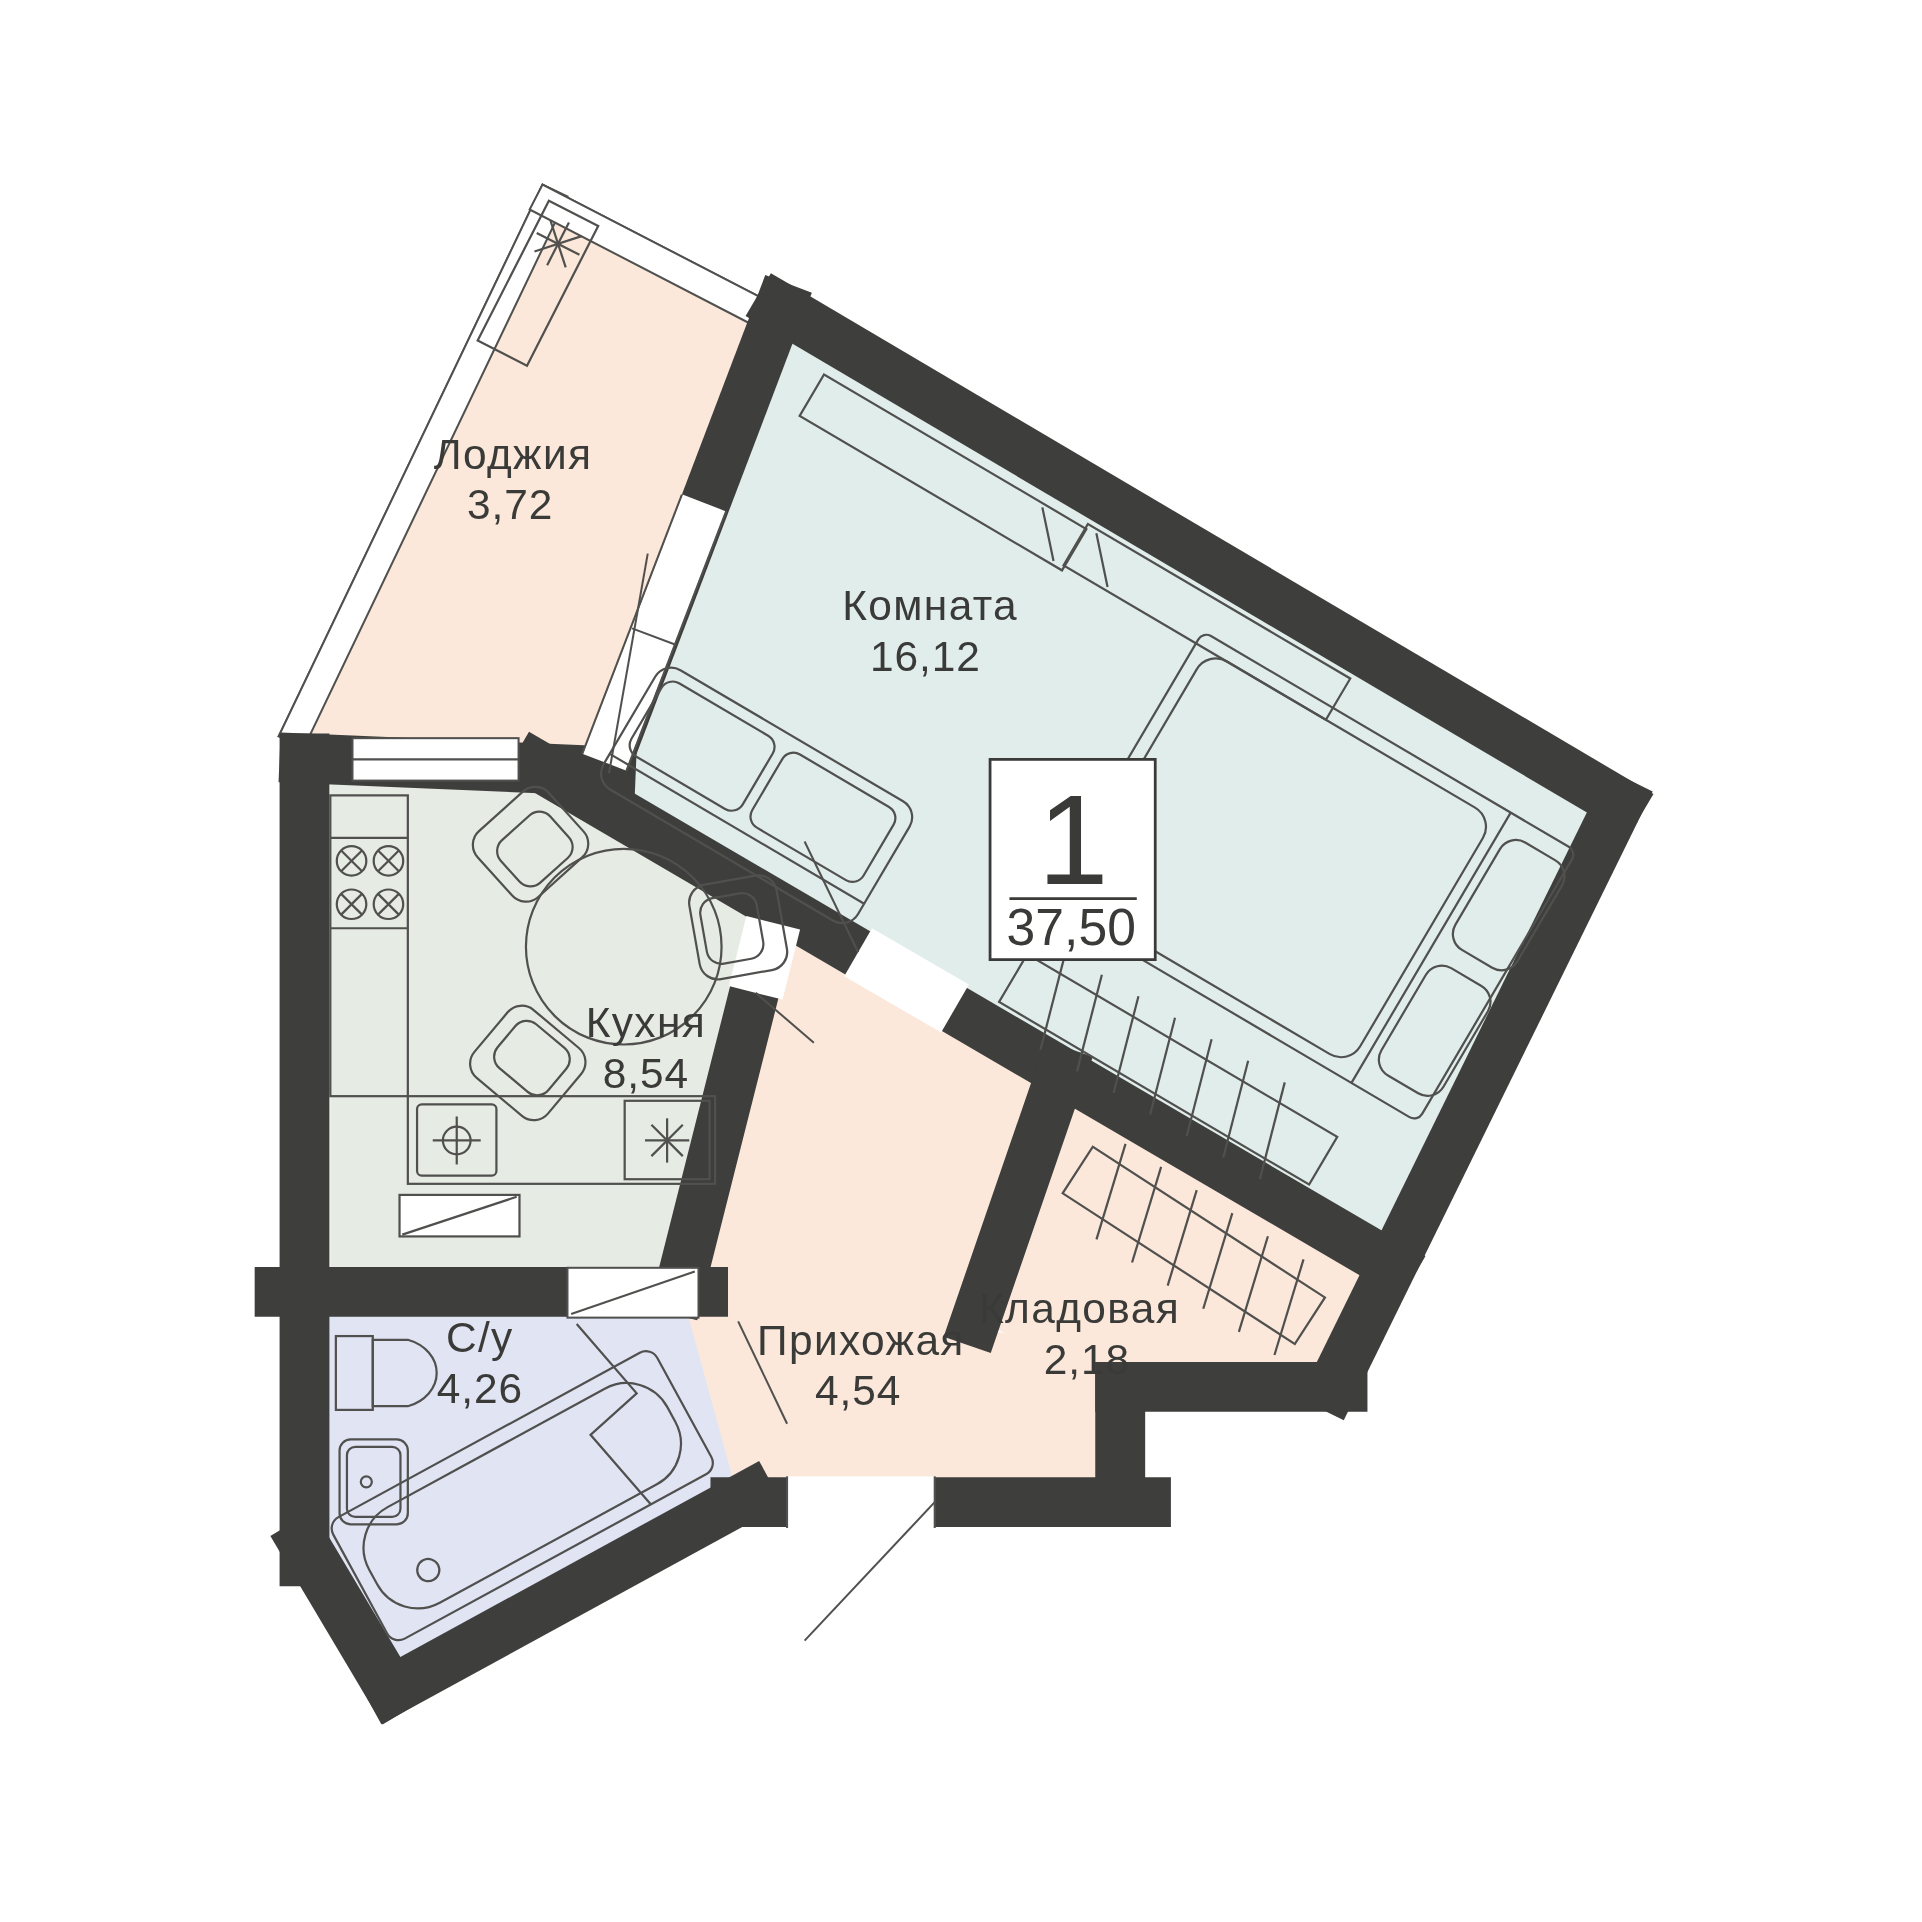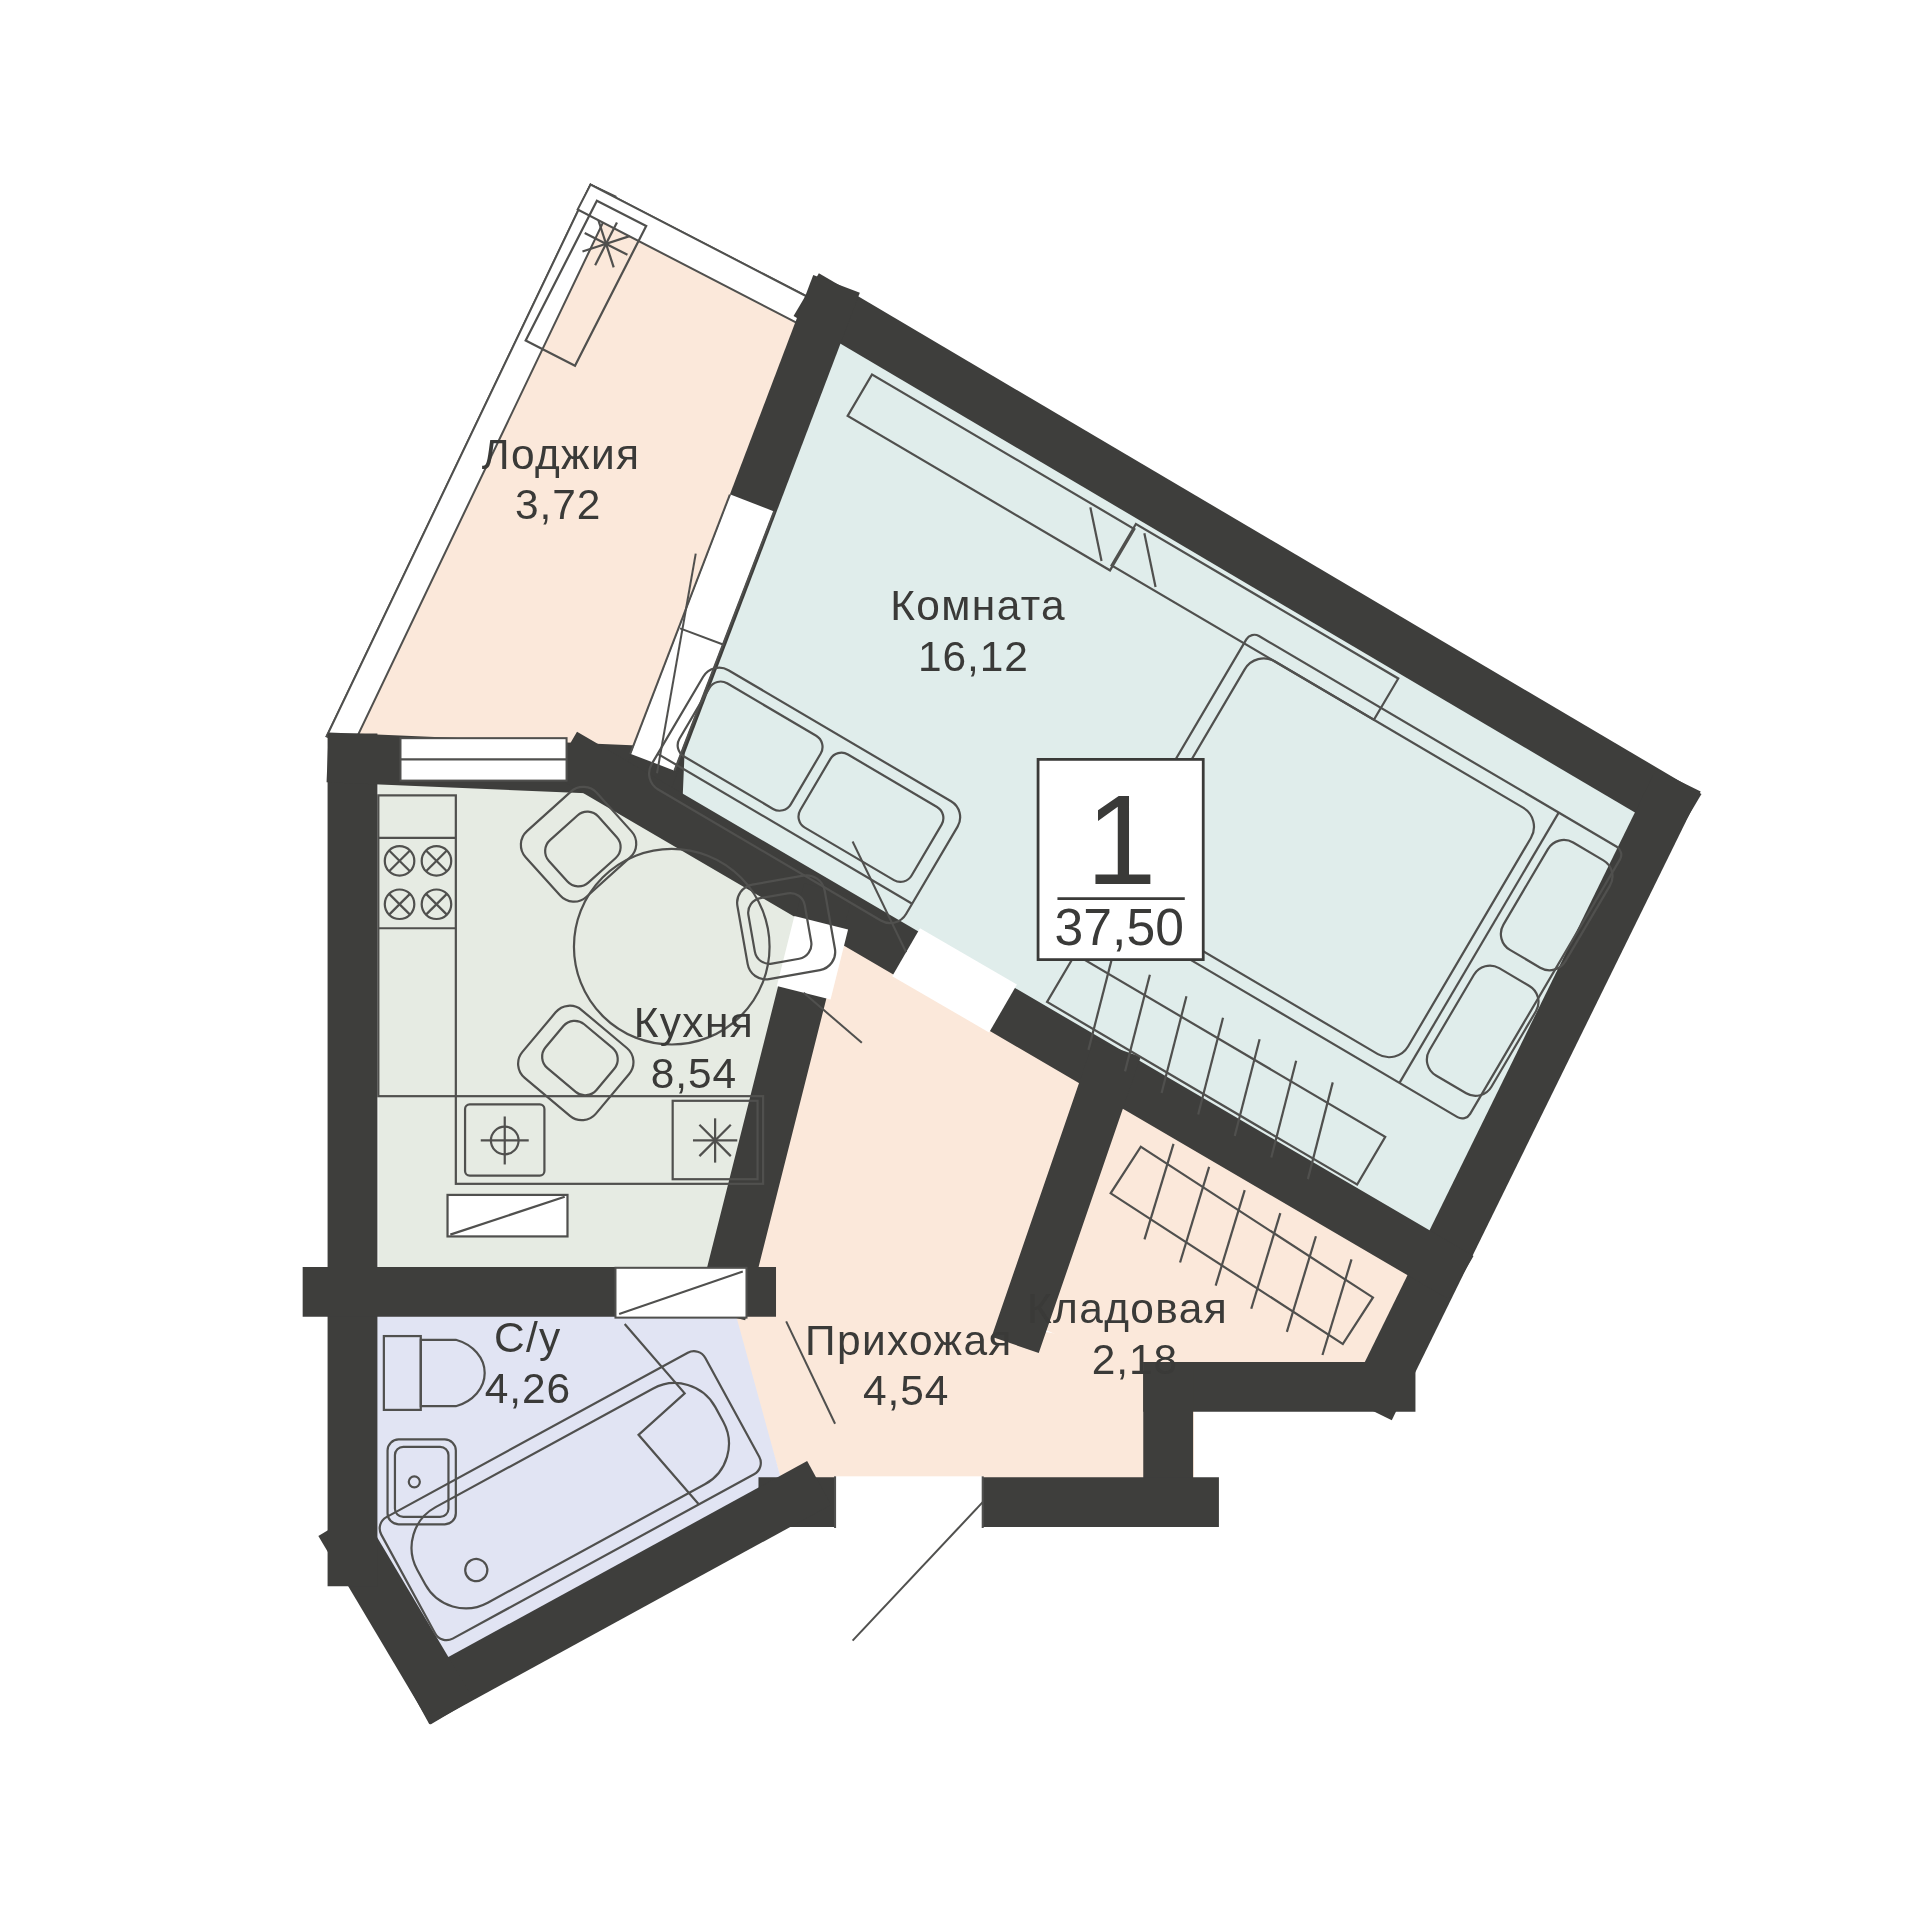--- a/index.html
+++ b/index.html
@@ -1,16 +1,16 @@
 <!DOCTYPE html>
 <html style="font-size:14.8px"><head>
 <meta charset="utf-8">
 <style>
   html,body{margin:0;padding:0;background:#ffffff;}
-  .plan-wrap{width:1664px;height:1922px;background:#ffffff;overflow:hidden;padding-left:48px;}
+  .plan-wrap{width:1664px;height:1922px;background:#ffffff;overflow:hidden;}
   svg{display:block;}
   text{font-family:"Liberation Sans",sans-serif;fill:#3a3a38;}
   .room-label{font-size:46px;letter-spacing:1.5px;text-anchor:middle;}
   .room-area{font-size:46px;letter-spacing:1px;text-anchor:middle;}
   .badge-num{font-size:138px;text-anchor:middle;}
   .badge-area{font-size:56px;text-anchor:middle;}
   .walls line{stroke-width:54;stroke-linecap:square;}
   .thin{stroke:#50504e;stroke-width:2.2;fill:none;}
   .thin-w{stroke:#50504e;stroke-width:2.2;fill:#ffffff;}
 </style>

